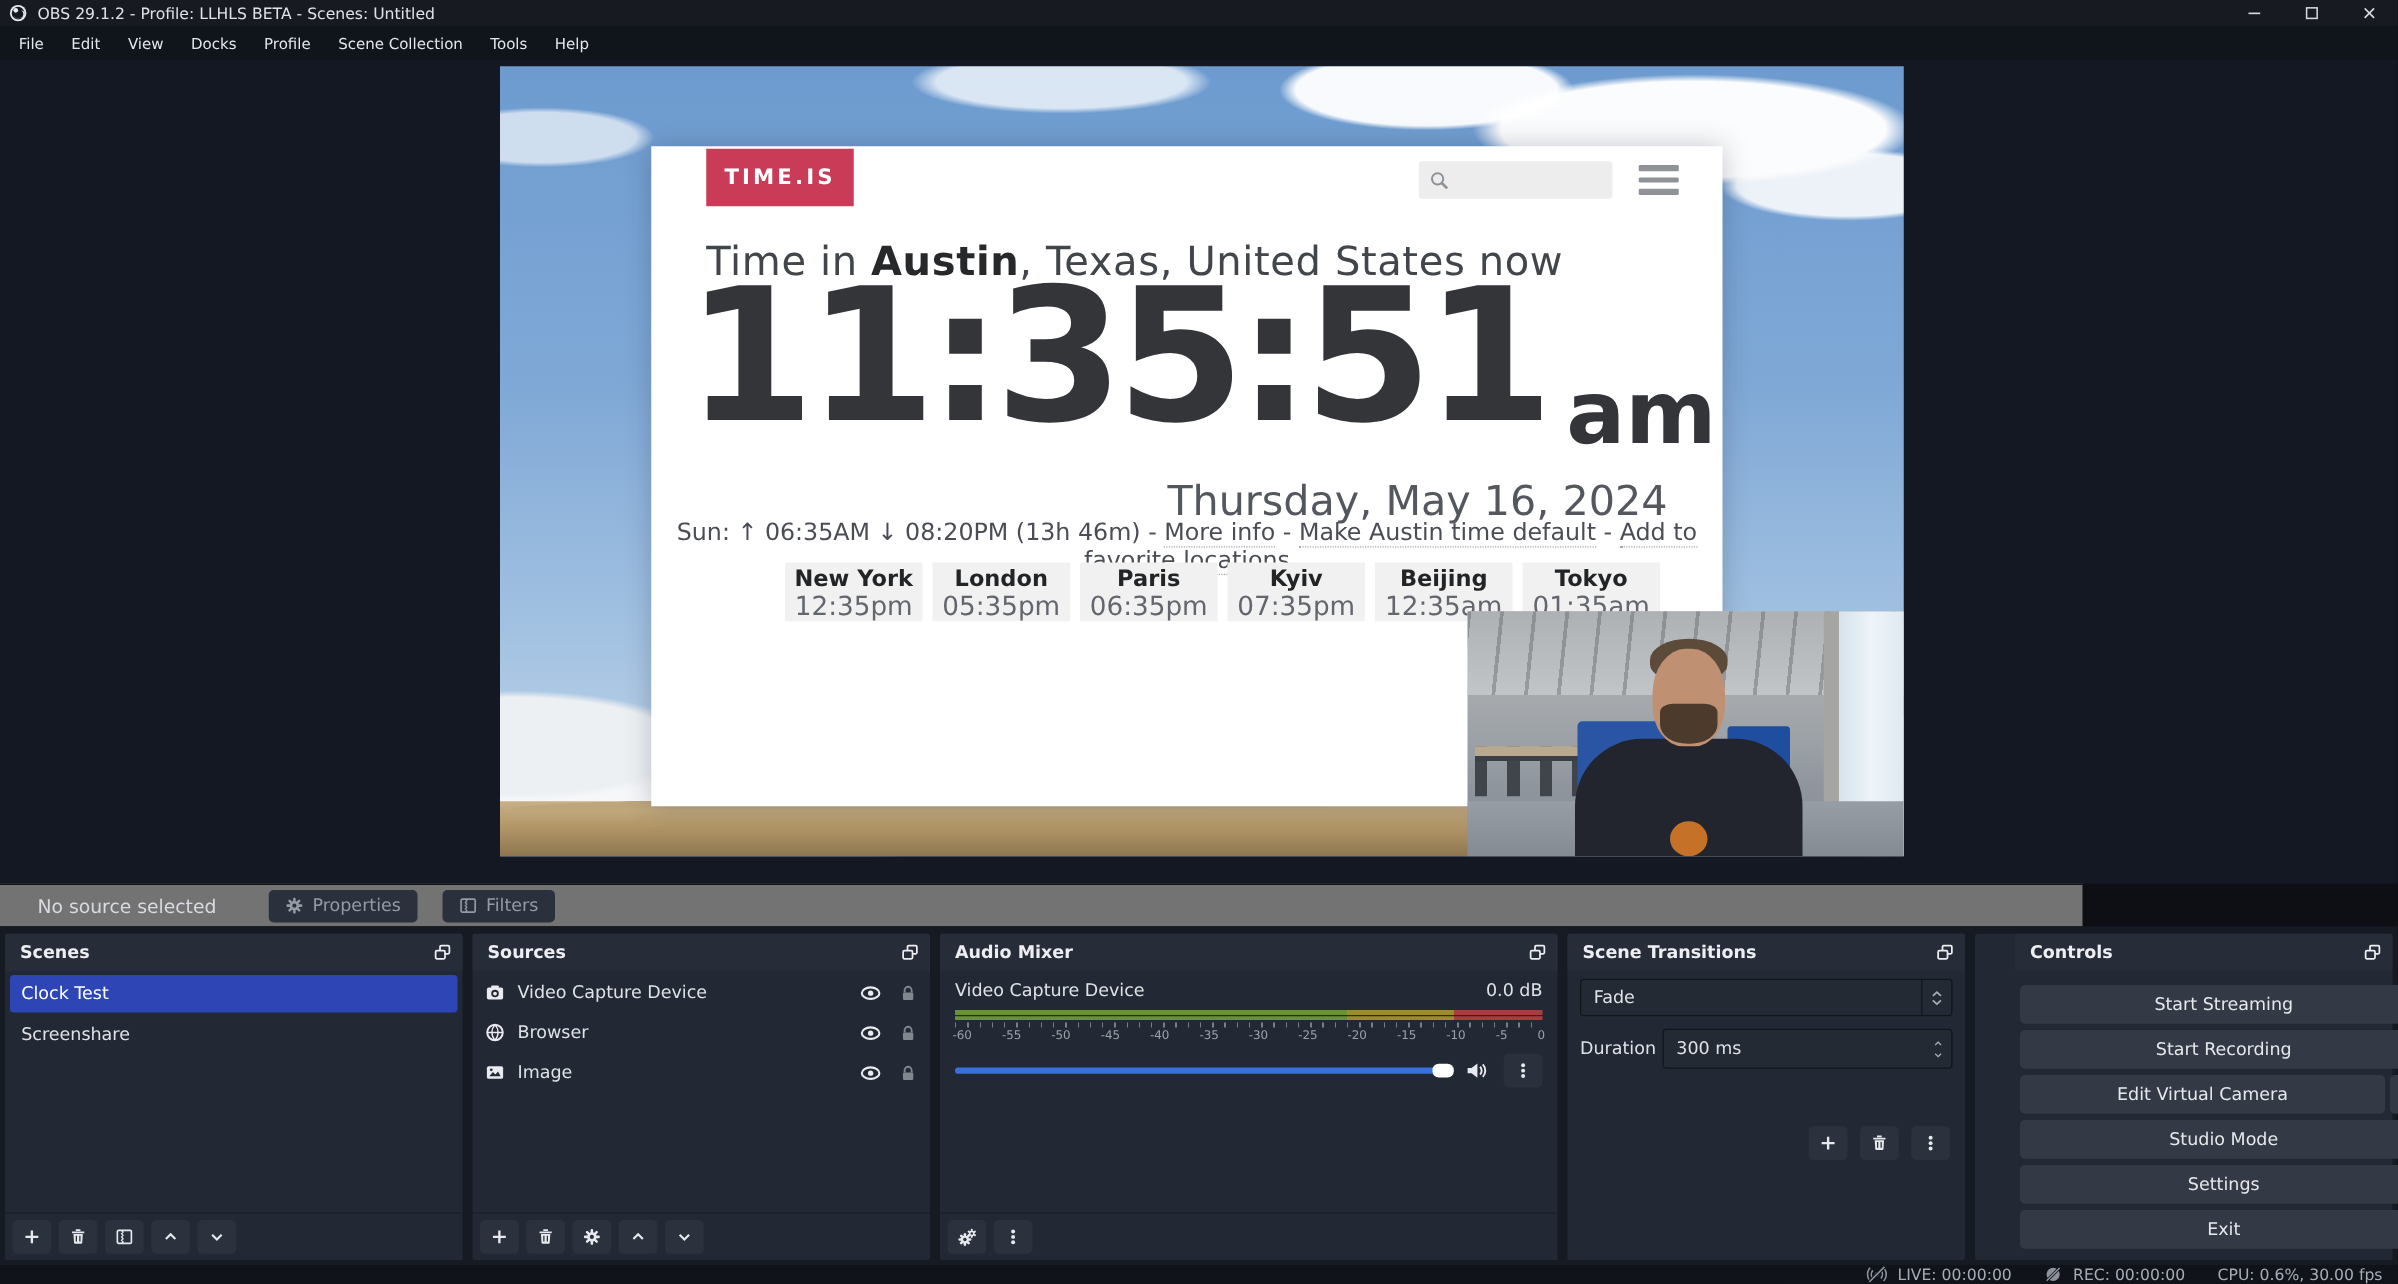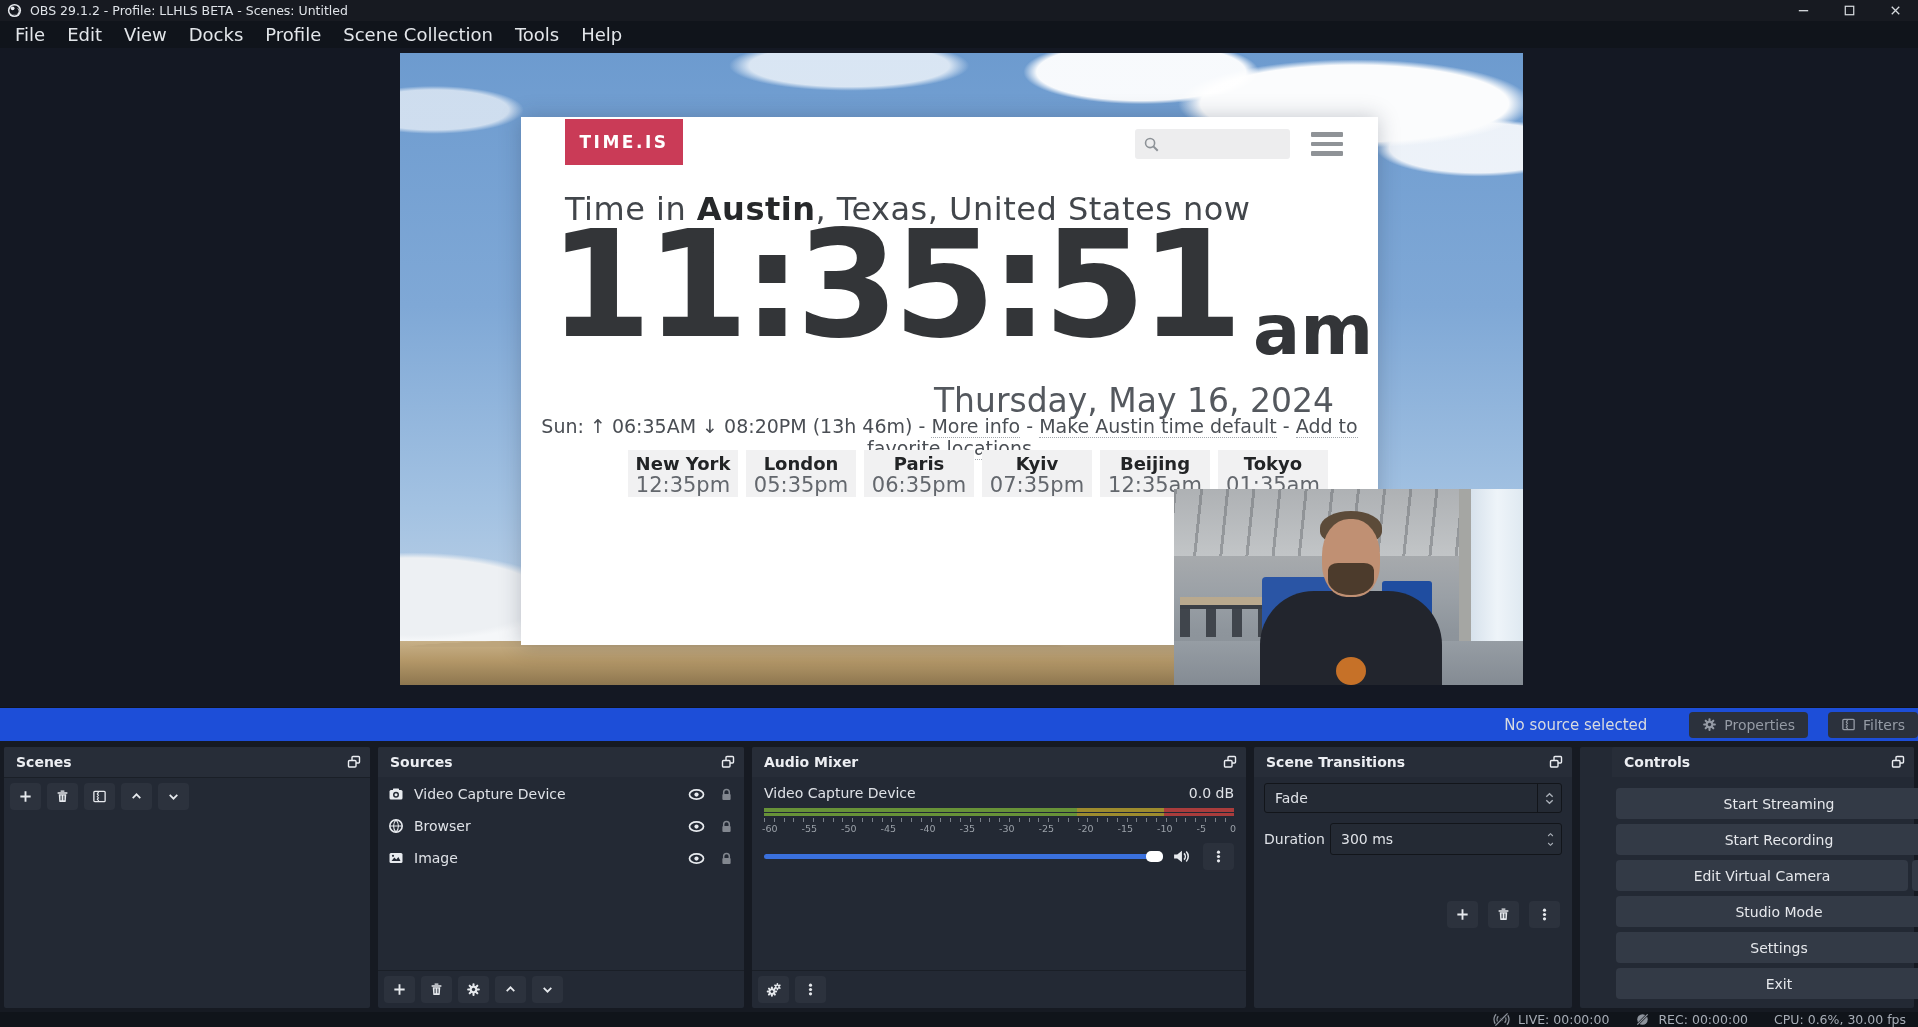--- a/index.html
+++ b/index.html
@@ -11,21 +11,21 @@
   .titlebar { position:absolute; left:0; top:0; width:1918px; height:21px;
     background:#171a21; display:flex; align-items:center; }
   .titlebar .logo { margin-left:7px; }
   .titlebar .title { margin-left:8px; font-size:12.5px; color:#dfe3e8; }
   .winbtns { margin-left:auto; display:flex; height:100%; }
   .winbtn { width:46px; height:100%; display:flex; align-items:center; justify-content:center; color:#d6dade; }
 
   
   .menubar { position:absolute; left:0; top:21px; width:1918px; height:27px;
     background:#10141b; display:flex; align-items:stretch; padding-left:4px; }
-  .menu-item { padding:0 11px; font-size:18px; color:#e3e6ea; display:flex; align-items:center; }
+  .menu-item { padding:0 11px; font-size:12px; color:#e3e6ea; display:flex; align-items:center; }
 
   
   .canvas { position:absolute; left:0; top:48px; width:1918px; height:659px; background:#141823; }
   .preview { position:absolute; left:400px; top:5px; width:1123px; height:632px; overflow:hidden;
     background:linear-gradient(180deg,#6d9bcf 0%,#7fa8d6 40%,#a3c2e2 72%,#c9d8e8 100%); }
   .clouds { position:absolute; inset:0; background:
     radial-gradient(190px 52px at 66% 3%, rgba(255,255,255,.95) 0 55%, transparent 62%),
     radial-gradient(280px 70px at 85% 8%, #fbfcfd 0 55%, transparent 63%),
     radial-gradient(170px 48px at 96% 15%, rgba(250,251,253,.9) 0 52%, transparent 60%),
     radial-gradient(200px 42px at 40% 2%, rgba(244,248,252,.8) 0 50%, transparent 60%),
@@ -85,22 +85,22 @@
   .cam-hair { position:absolute; left:146px; top:22px; width:62px; height:34px; background:#5c4b39;
     border-radius:50% 50% 40% 40%; }
   .cam-beard { position:absolute; left:154px; top:74px; width:46px; height:32px; background:#4c3b2c;
     border-radius:22% 22% 48% 48%; }
   .cam-torso { position:absolute; left:86px; top:102px; width:182px; height:100px; background:#22252d;
     border-radius:54px 54px 0 0; }
   .cam-logo { position:absolute; left:162px; top:168px; width:30px; height:28px; background:#d87a28;
     border-radius:50%; opacity:.9; }
 
   
-  .srcbar { position:absolute; left:0; top:707px; width:1918px; height:34px; background:#1d4ed8;
-    border-top:1px solid #11141a; display:flex; align-items:center;justify-content:flex-end; }
+  .srcbar { position:absolute; left:0; top:707px; width:1666px; height:34px; background:#737373;
+    border-top:1px solid #11141a; display:flex; align-items:center; }
   .srcbar .status { margin-left:30px; font-size:15px; color:#d8dbe0; width:165px; }
   .btn-gray { height:26px; background:#2b313c; border:none; border-radius:4px; color:#959ba5;
     font-size:14px; font-family:inherit; display:flex; align-items:center; gap:7px; padding:0 13px; }
   .srcbar .btn-gray { margin-left:20px; --hole:#2b313c; }
 
   
   .docksbg { position:absolute; left:0; top:741px; width:1918px; height:271px; background:#161a22; }
   .panel { position:absolute; top:747px; height:261px; background:#232934; border-radius:2px;
     display:flex; flex-direction:column; }
   .panel-h { height:30px; background:#272d38; display:flex; align-items:center; padding:0 8px 0 12px;
@@ -418,20 +418,24 @@
 <div class="docksbg"></div>
 
 <div class="panel" id="scenes">
   <div class="panel-h">
     <span>Scenes</span>
       <span class="sp"></span>
     <svg class="ic" width="16" height="16">
         <use href="#i-popout"></use>
       </svg>
   </div>
+  <div class="panel-body">
+    <div class="scene-row sel">Clock Test</div>
+    <div class="scene-row">Screenshare</div>
+  </div>
   <div class="panel-f">
     <span class="tbtn">
         <svg class="ic" width="15" height="15">
           <use href="#i-plus"></use>
         </svg>
       </span>
     <span class="tbtn">
         <svg class="ic" width="15" height="15">
           <use href="#i-trash"></use>
         </svg>

